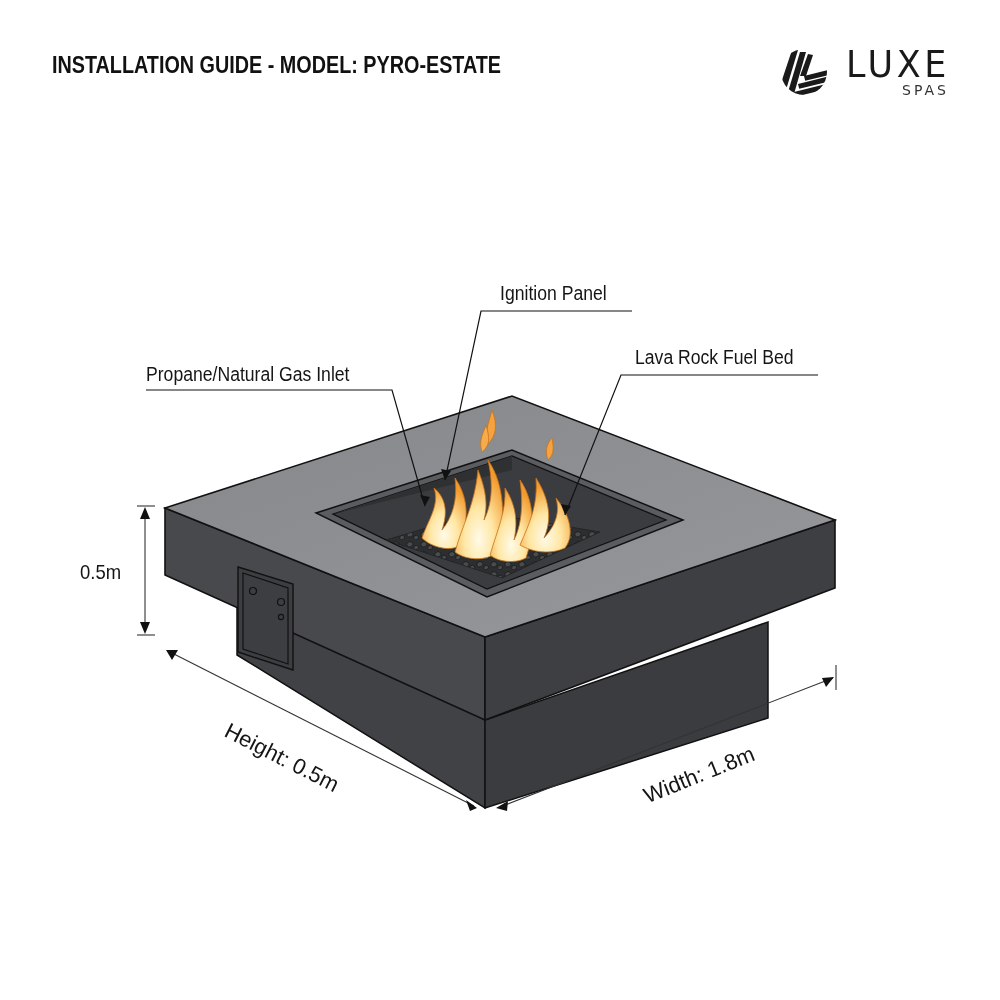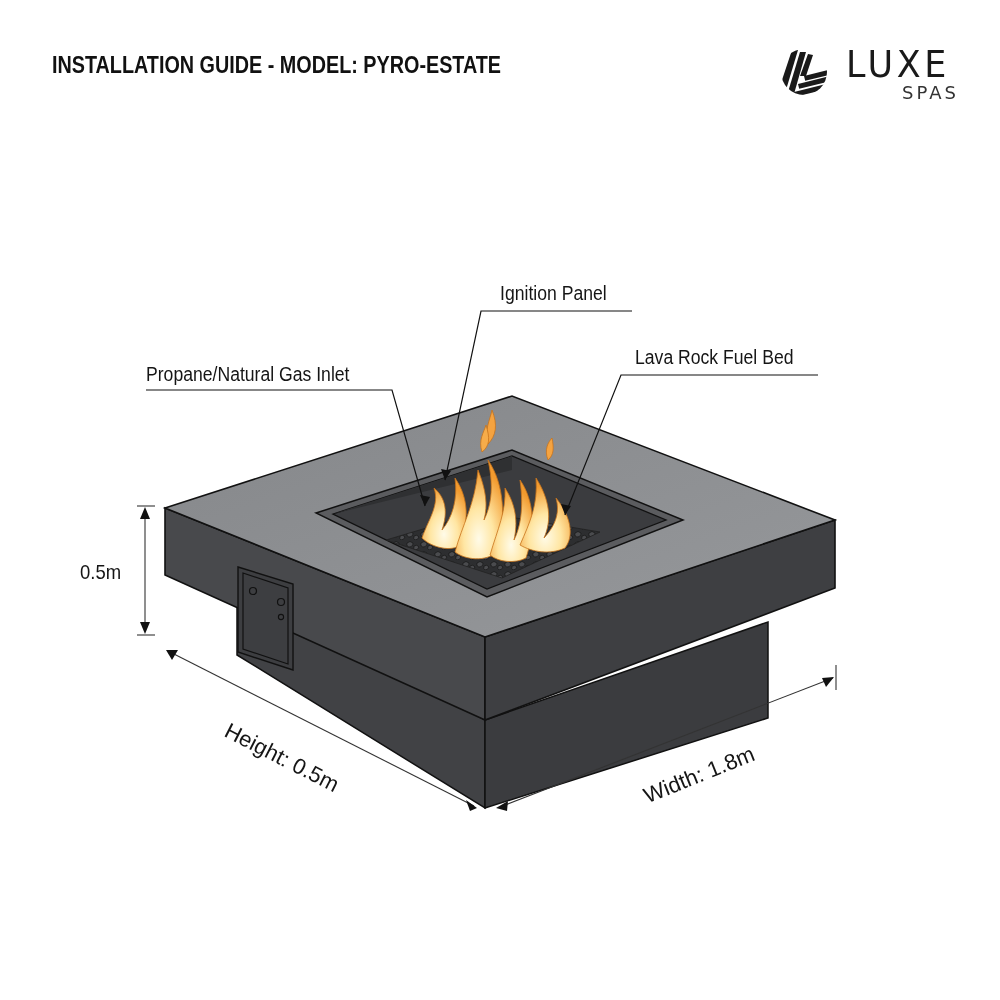--- a/index.html
+++ b/index.html
@@ -1,20 +1,20 @@
 <!DOCTYPE html>
 <html><head>
 <meta charset="utf-8">
 <style>
   html, body { margin:0; padding:0; background:#ffffff; }
   body { width:1000px; height:1000px; position:relative; overflow:hidden; font-family:"Liberation Sans", sans-serif; }
   .title { position:absolute; left:52px; top:52px; font-family:"Liberation Sans", sans-serif; font-weight:bold; font-size:23px; letter-spacing:0px; color:#111111; transform:scaleX(0.86); transform-origin:left top; white-space:nowrap; }
   .logo { position:absolute; left:778px; top:40px; width:200px; height:60px; }
   .logo-word { position:absolute; left:68px; top:2px; font-size:38px; letter-spacing:4px; color:#1a1a1a; font-family:"DejaVu Sans", sans-serif; font-weight:normal; transform:scaleX(0.92); transform-origin:left top;}
-  .logo-sub { position:absolute; left:124px; top:42px; font-size:18px; letter-spacing:3px; color:#333; font-family:"DejaVu Sans", sans-serif; }
+  .logo-sub { position:absolute; left:124px; top:42px; font-size:14px; letter-spacing:3px; color:#333; font-family:"DejaVu Sans", sans-serif; }
   .logo-mark { position:absolute; left:0; top:6px; width:52px; height:52px; }
   svg.scene { position:absolute; left:0; top:0; }
   .lbl { position:absolute; font-size:20px; color:#151515; white-space:nowrap; font-family:"Liberation Sans", sans-serif; transform:scaleX(0.88); transform-origin:left top; }
   .rot { position:absolute; font-size:22px; color:#151515; white-space:nowrap; font-family:"Liberation Sans", sans-serif; }
 </style>
 </head>
 <body>
 
 <div class="title">INSTALLATION GUIDE - MODEL: PYRO-ESTATE</div>
 

